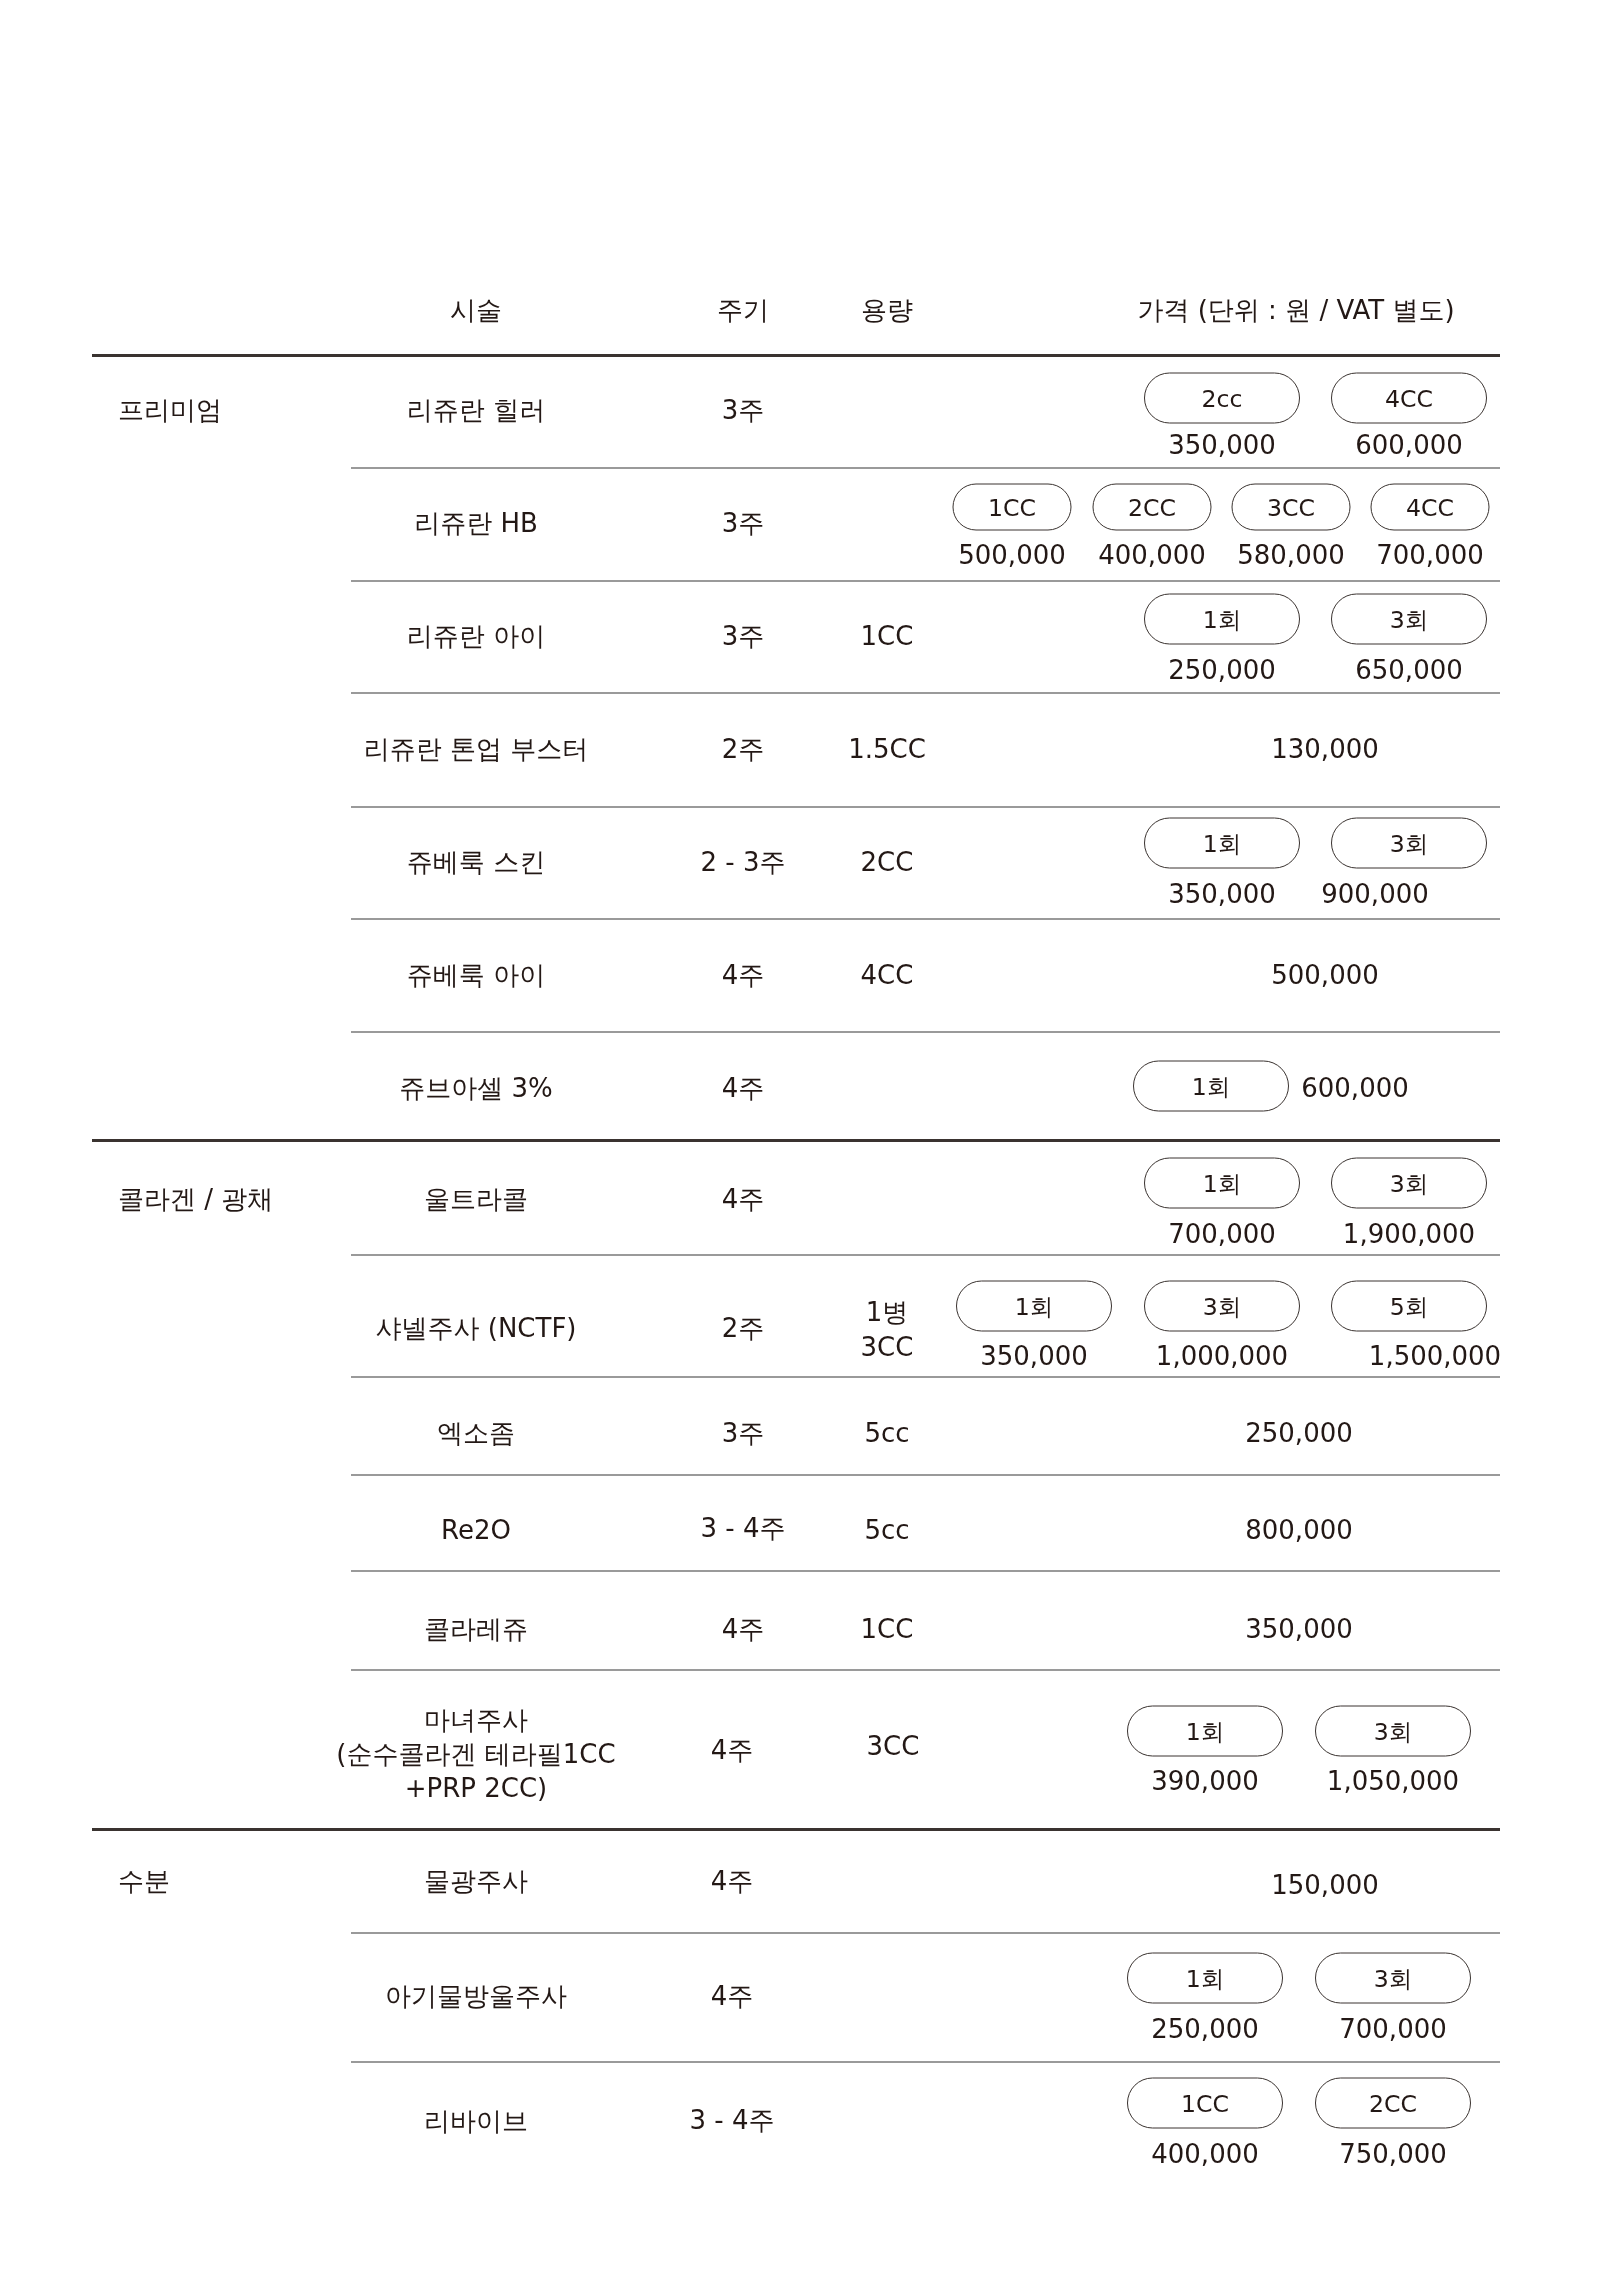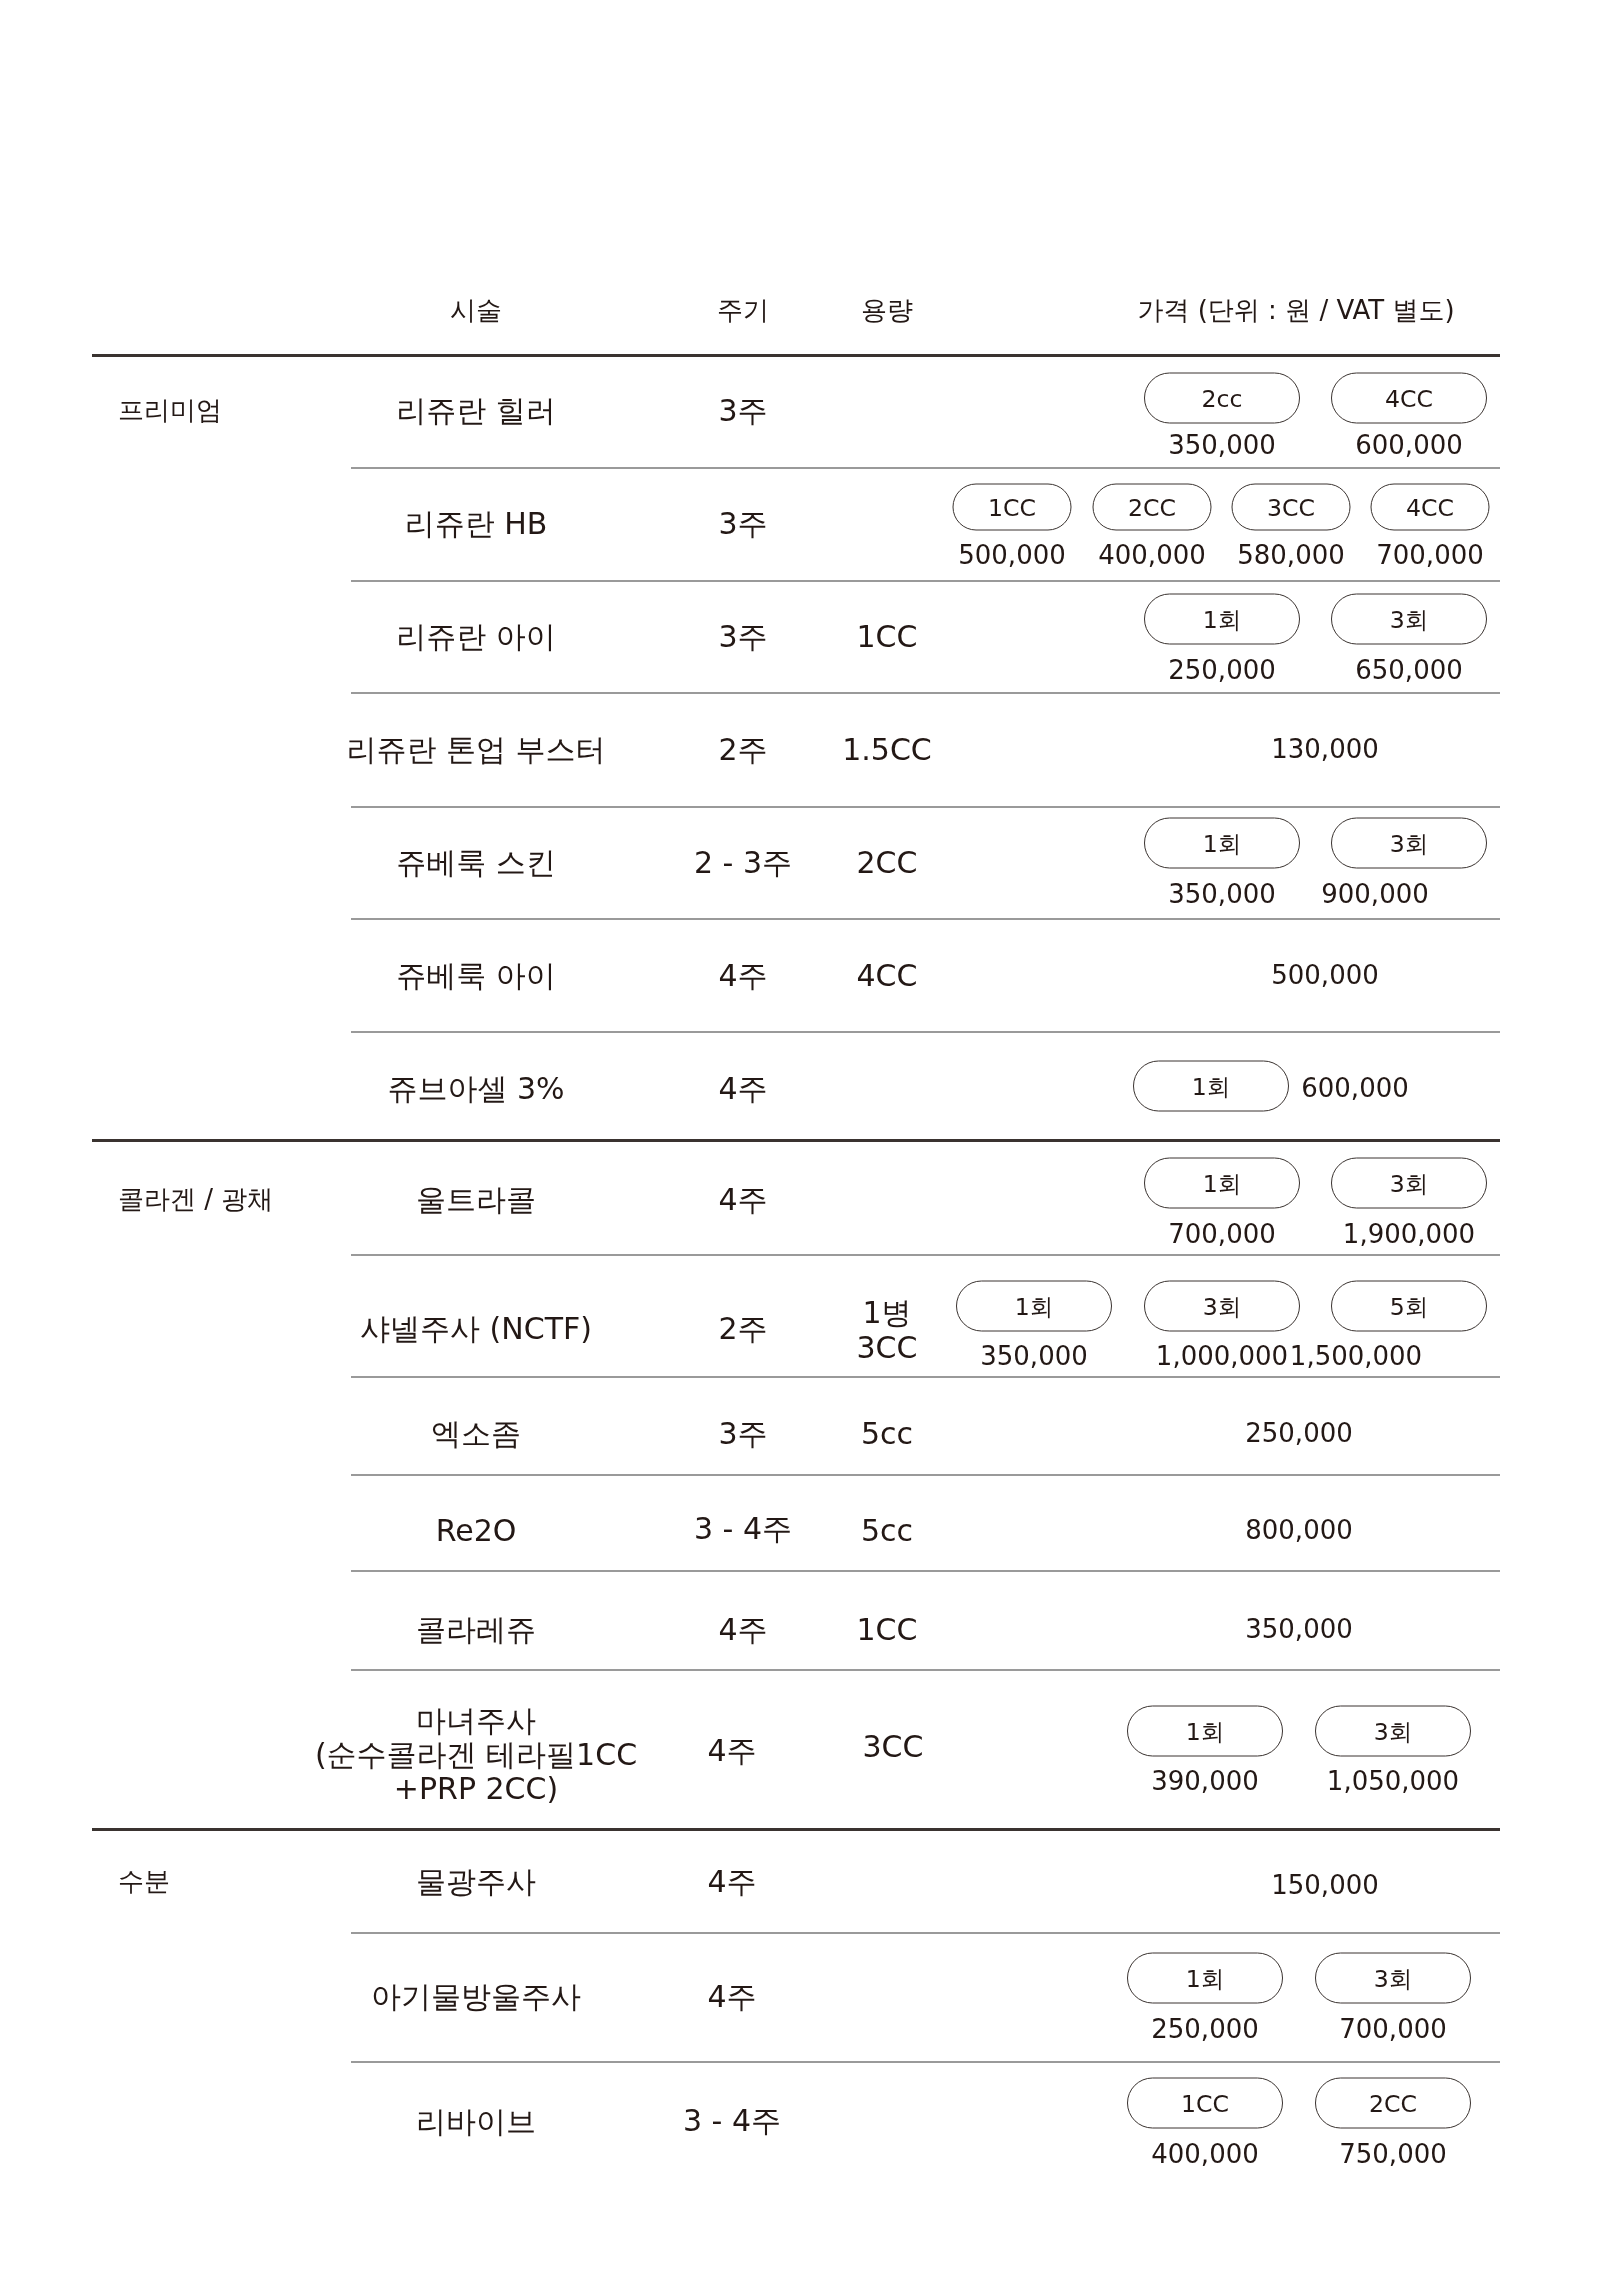--- a/index.html
+++ b/index.html
@@ -4,21 +4,21 @@
 <style>
   html, body { margin: 0; padding: 0; background: #ffffff; }
   body { width: 1623px; height: 2295px; position: relative; overflow: hidden;
          font-family: "DejaVu Sans", "Liberation Sans", sans-serif; color: #231815; }
   .title { position: absolute; left: 118px; top: 51px; font-size: 56px; font-weight: bold;
            line-height: 68px; letter-spacing: -1.3px; color: #231815; }
   .title div { white-space: nowrap; }
   .hdr { position: absolute; top: 293px; font-size: 26px; transform: translateX(-50%); white-space: nowrap; }
   .line-thick { position: absolute; left: 92px; width: 1408px; height: 2.6px; background: #3a3330; }
   .line-thin { position: absolute; left: 351px; width: 1149px; height: 2px; background: #9a9a9a; }
-  .cell { position: absolute; font-size: 30px; transform: translate(-50%, -50%); white-space: nowrap; line-height: 35px; }
+  .cell { position: absolute; font-size: 26px; transform: translate(-50%, -50%); white-space: nowrap; line-height: 35px; }
   .cat { position: absolute; left: 118px; font-size: 26px; white-space: nowrap; transform: translateY(-50%); }
   .pill { position: absolute; border: 1.3px solid #3a3330; border-radius: 26px; box-sizing: border-box;
           display: flex; align-items: center; justify-content: center; font-size: 23.6px;
           transform: translate(-50%, -50%); background: #fff; }
   .price { position: absolute; font-size: 26px; transform: translate(-50%, -50%); white-space: nowrap; }
 </style>
 </head>
 <body>
 
 <div class="title">
@@ -118,21 +118,21 @@
 <div>
   <div class="cell" style="left:476px;top:1328px">샤넬주사 (NCTF)</div>
   <div class="cell" style="left:743px;top:1328px">2주</div>
   <div class="cell" style="left:887px;top:1312px">1병</div>
   <div class="cell" style="left:887px;top:1347px">3CC</div>
   <div class="pill" style="left:1034px;top:1306px;width:156px;height:51px">1회</div>
   <div class="pill" style="left:1222px;top:1306px;width:156px;height:51px">3회</div>
   <div class="pill" style="left:1409px;top:1306px;width:156px;height:51px">5회</div>
   <div class="price" style="left:1034px;top:1356px">350,000</div>
   <div class="price" style="left:1222px;top:1356px">1,000,000</div>
-  <div class="price" style="left:1356px;top:1356px">1,500,000</div>
+  <div class="price" style="left:1435px;top:1356px">1,500,000</div>
 </div>
 <div class="line-thin" style="top:1376px"></div>
 
 <div>
   <div class="cell" style="left:476px;top:1433px">엑소좀</div>
   <div class="cell" style="left:743px;top:1433px">3주</div>
   <div class="cell" style="left:887px;top:1433px">5cc</div>
   <div class="price" style="left:1299px;top:1433px">250,000</div>
 </div>
 <div class="line-thin" style="top:1474px"></div>

